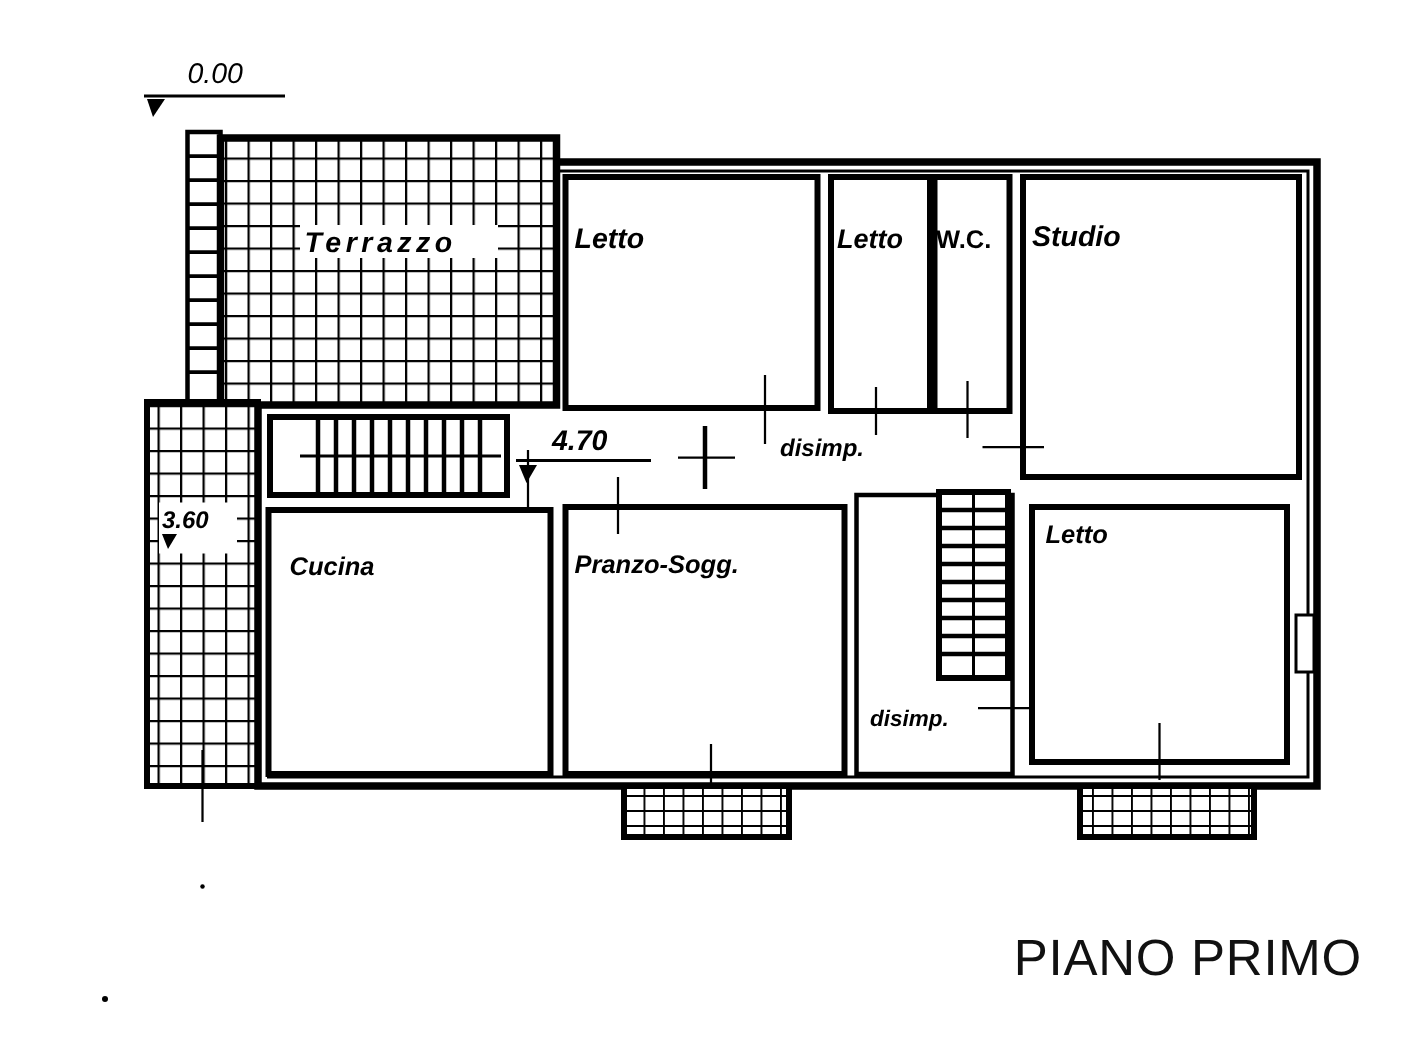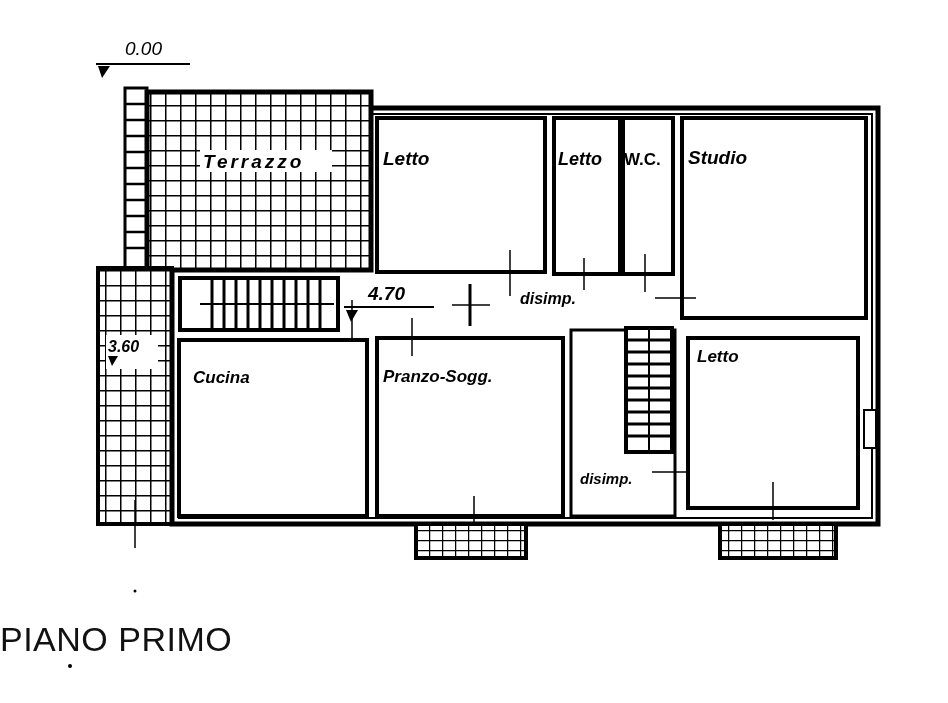--- a/index.html
+++ b/index.html
@@ -1,19 +1,19 @@
 <!DOCTYPE html>
 <html><head>
 <meta charset="utf-8">
 <style>
   html, body { margin:0; padding:0; background:#fff; }
   body { width:948px; height:703px; position:relative; overflow:hidden; font-family:"Liberation Sans", sans-serif; }
   svg { position:absolute; left:0; top:0; }
   .lbl { font-family:"Liberation Sans", sans-serif; font-weight:bold; font-style:italic; fill:#000; }
-  .title { position:absolute; left:0; width:908px; top:620px; text-align:left; font-size:34px; color:#111; font-family:"Liberation Sans", sans-serif; letter-spacing:0.5px; }
+  .title { position:absolute; left:0; width:908px; top:620px; text-align:right; font-size:34px; color:#111; font-family:"Liberation Sans", sans-serif; letter-spacing:0.5px; }
 </style>
 </head>
 <body>
 
 <svg width="948" height="703" viewBox="0 0 948 703">
   <defs>
     <pattern id="tile" width="15" height="15" patternUnits="userSpaceOnUse">
       <rect width="15" height="15" fill="#fff"></rect>
       <path d="M0 0 H15 M0 0 V15" stroke="#000" stroke-width="3"></path>
     </pattern>

